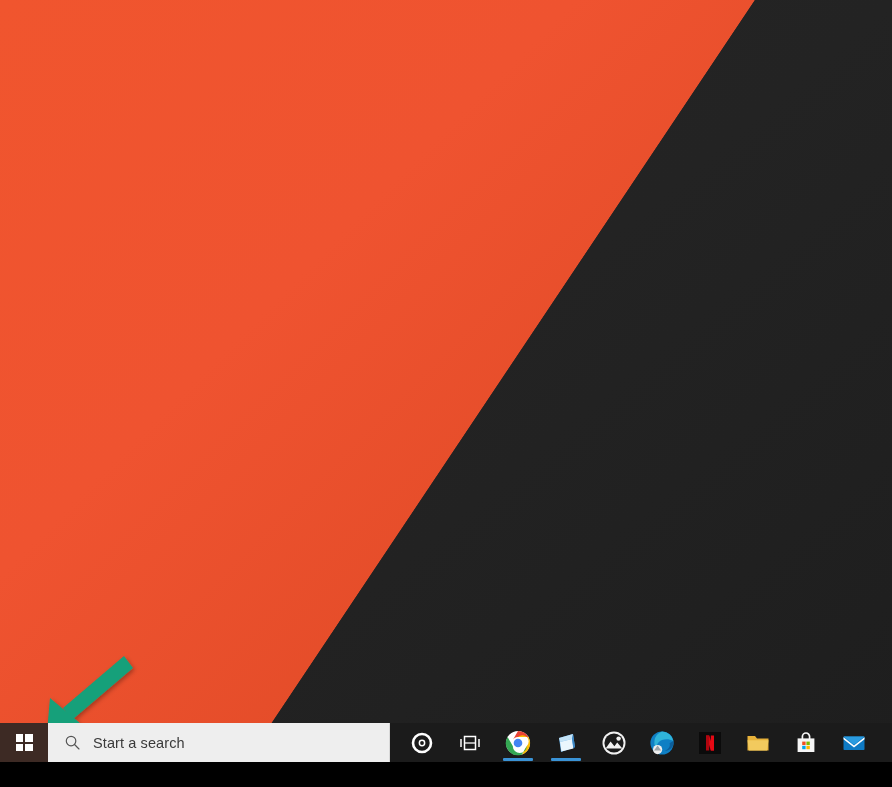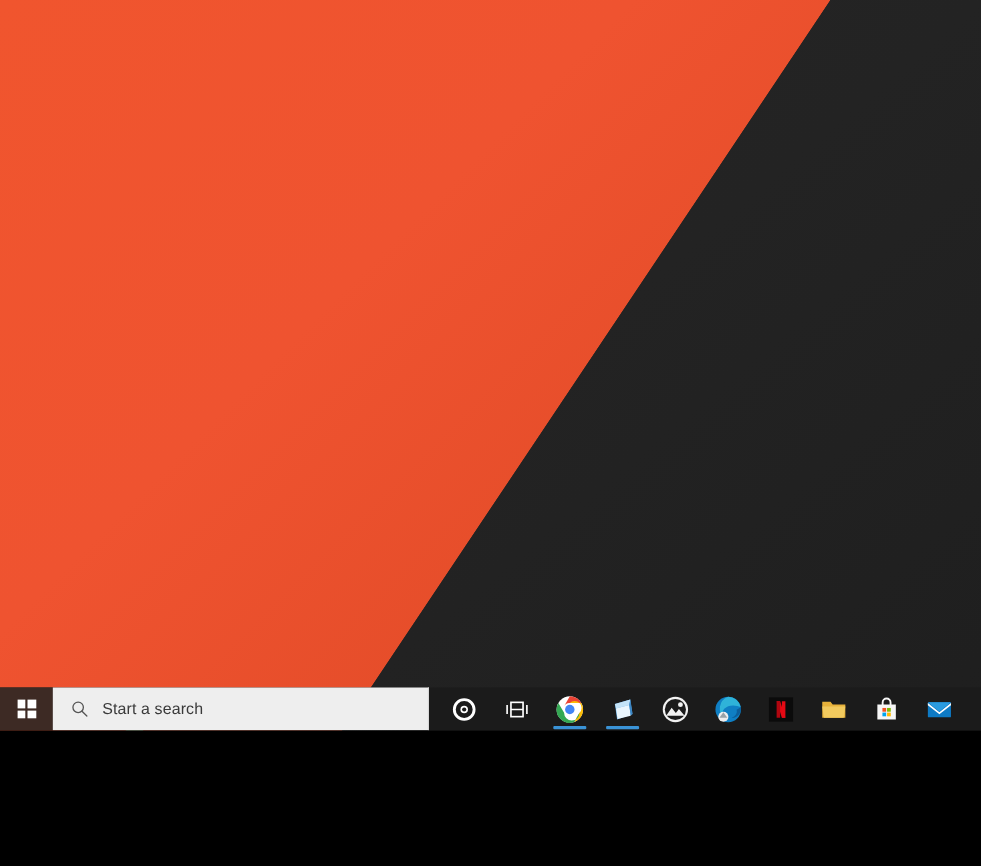--- a/index.html
+++ b/index.html
@@ -7,21 +7,21 @@
     margin: 0;
     padding: 0;
     background: #000;
   }
   body {
     font-family: "Liberation Sans", sans-serif;
   }
   #screen {
     position: relative;
     width: 892px;
-    height: 664px;
+    height: 762px;
     overflow: hidden;
     background: #222222;
   }
 
   
   #wallpaper {
     position: absolute;
     left: 0; top: 0;
     width: 892px;
     height: 748px;

